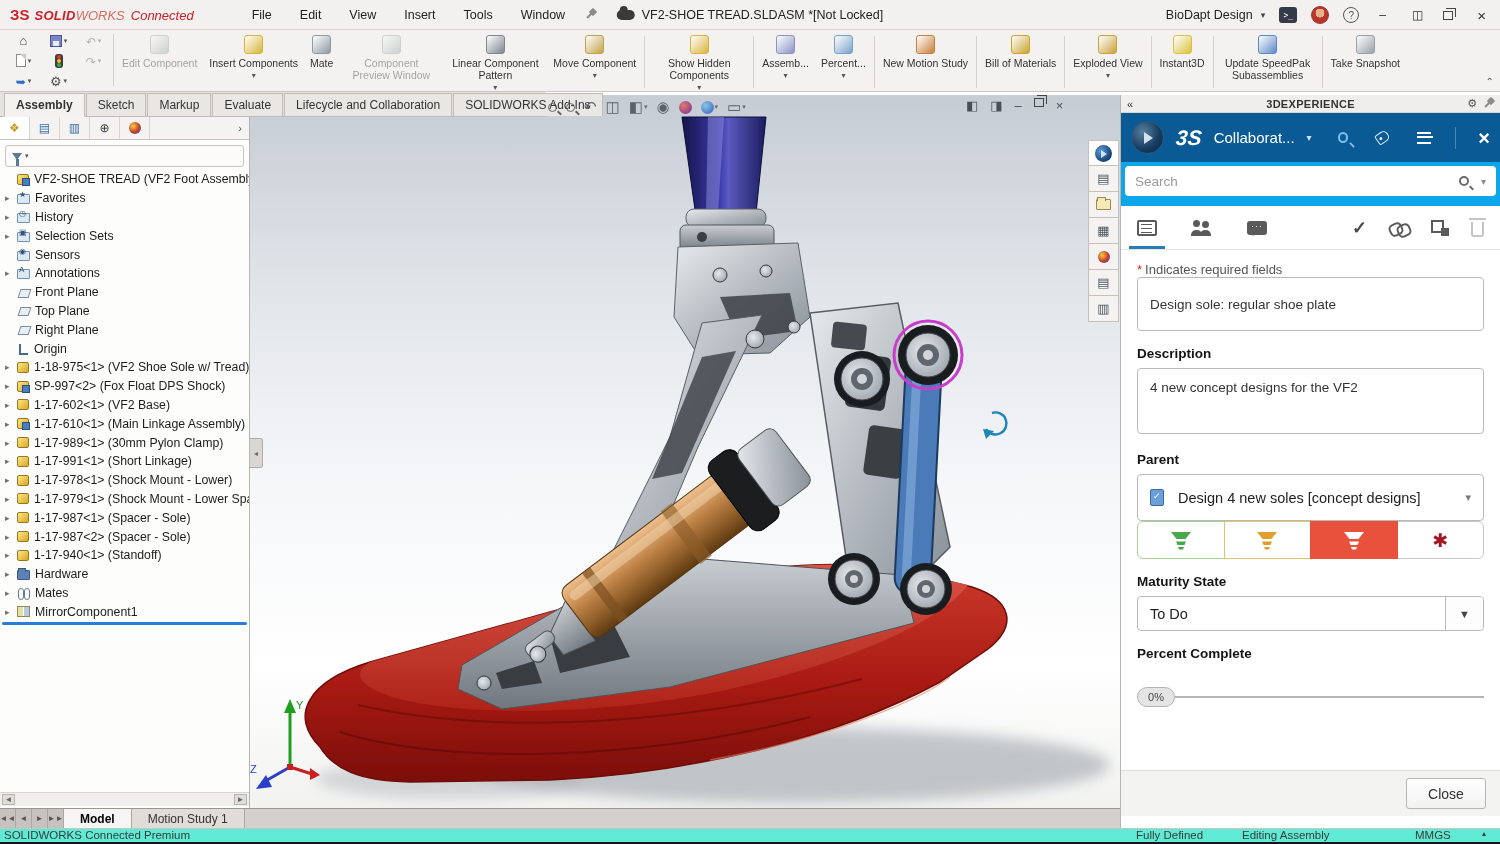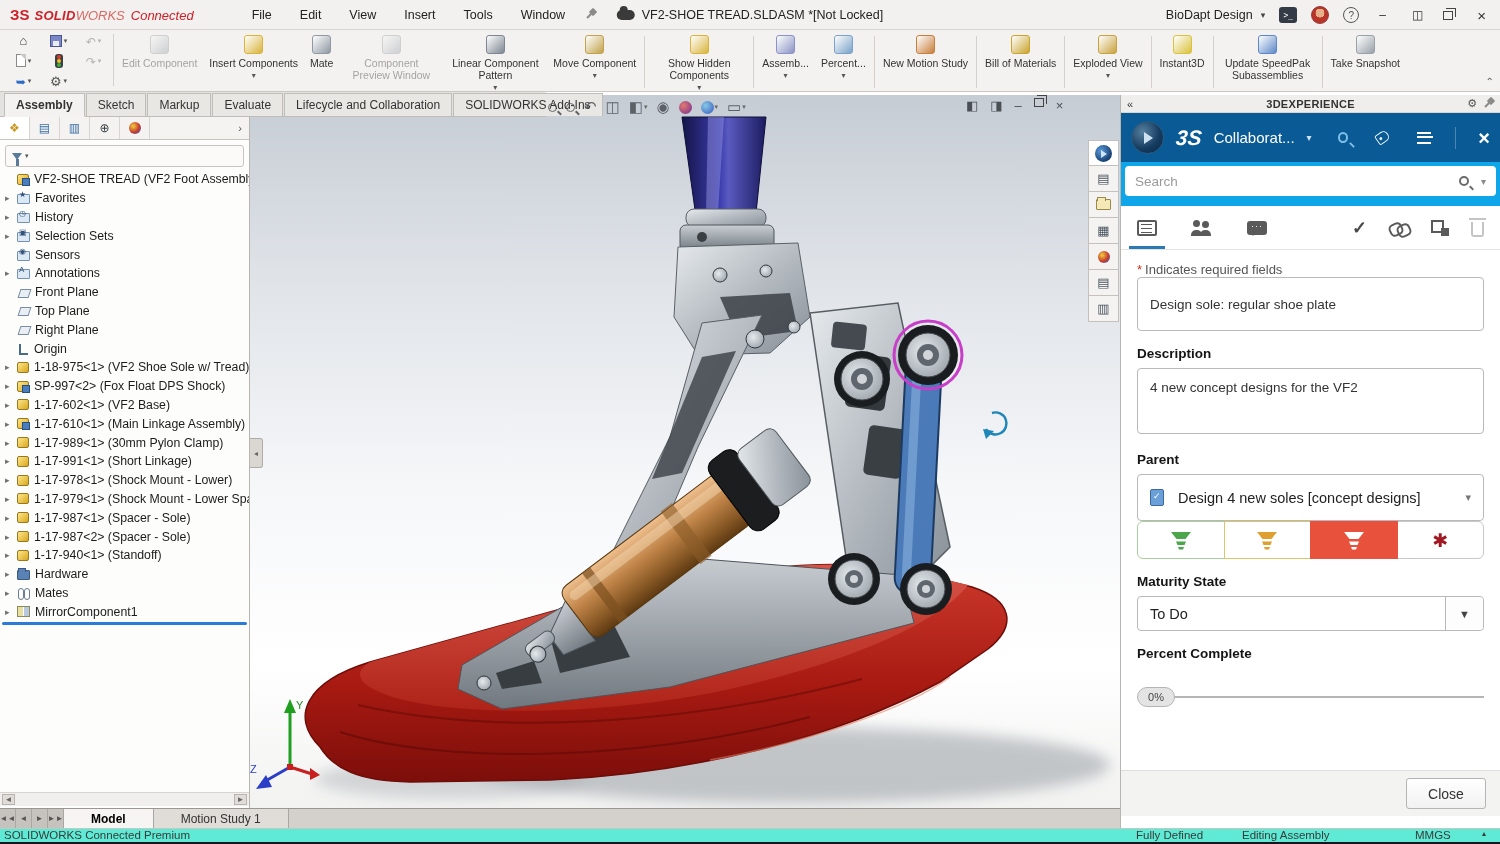--- a/index.html
+++ b/index.html
@@ -116,21 +116,21 @@
   .tico-mates::before{content:"";position:absolute;left:1px;top:1px;width:4px;height:10px;border:1.4px solid #6a7a92;border-radius:3px}
   .tico-mates::after{content:"";position:absolute;left:7px;top:1px;width:4px;height:10px;border:1.4px solid #6a7a92;border-radius:3px}
   .tico-mirror{width:13px;height:11px;border:1px solid #8a8a5a;background:linear-gradient(90deg,#e8e0a0 0 45%,#fff 45% 55%,#b8c8e0 55%)}
   #rollback{height:3px;background:#2b7cd6;margin:1px 2px 0;border-radius:2px}
   #treehscroll{position:absolute;left:0;bottom:2px;width:249px;height:14px;background:#f0efed;border-top:1px solid #d8d5d0;display:flex;align-items:center;justify-content:space-between;padding:0 2px;font-size:8px;color:#666}
   .hsc-btn{width:13px;height:11px;background:#e0ddd8;border:1px solid #b8b5b0;display:flex;align-items:center;justify-content:center}
 
   
   #bottombar{position:absolute;left:0;top:808px;width:1124px;height:20px;background:#d4d1cc;border-top:1px solid #9a9792;display:flex;align-items:stretch;z-index:4}
   .nav-btn{width:16px;display:flex;align-items:center;justify-content:center;font-size:8px;color:#555;background:#c6c3be;border-right:1px solid #aaa7a2}
-  .mtab{padding:2px 27px;font-size:12px;display:flex;align-items:center;border-right:1px solid #aaa7a2}
+  .mtab{padding:2px 16px;font-size:12px;display:flex;align-items:center;border-right:1px solid #aaa7a2}
   .mtab.active{background:#f6f5f3;font-weight:bold}
   .mtab.inactive{background:#e0ddd9;color:#333}
   #statusbar{position:absolute;left:0;top:828px;width:1500px;height:14px;background:#5eead4;border-top:1px solid #c9c6c1;font-size:11.5px;color:#3a3a3a;z-index:7}
   #statusbar span{position:absolute;top:0px;white-space:nowrap}
   #blackedge{position:absolute;left:0;top:842px;width:1500px;height:2px;background:#14141a;z-index:8}
 
   
   #panel{position:absolute;left:1120px;top:95px;width:380px;height:733px;background:#fff;border-left:1px solid #b8b5b0;z-index:7;font-size:14px;color:#222;display:flex;flex-direction:column}
   #dockbar{height:18px;background:#efeeec;border-bottom:1px solid #d8d5d1;display:flex;align-items:center;padding:0 6px;font-size:11px;color:#333;flex:none}
   #dock-title{position:absolute;left:50%;transform:translateX(-50%);font-weight:bold;letter-spacing:.3px}

